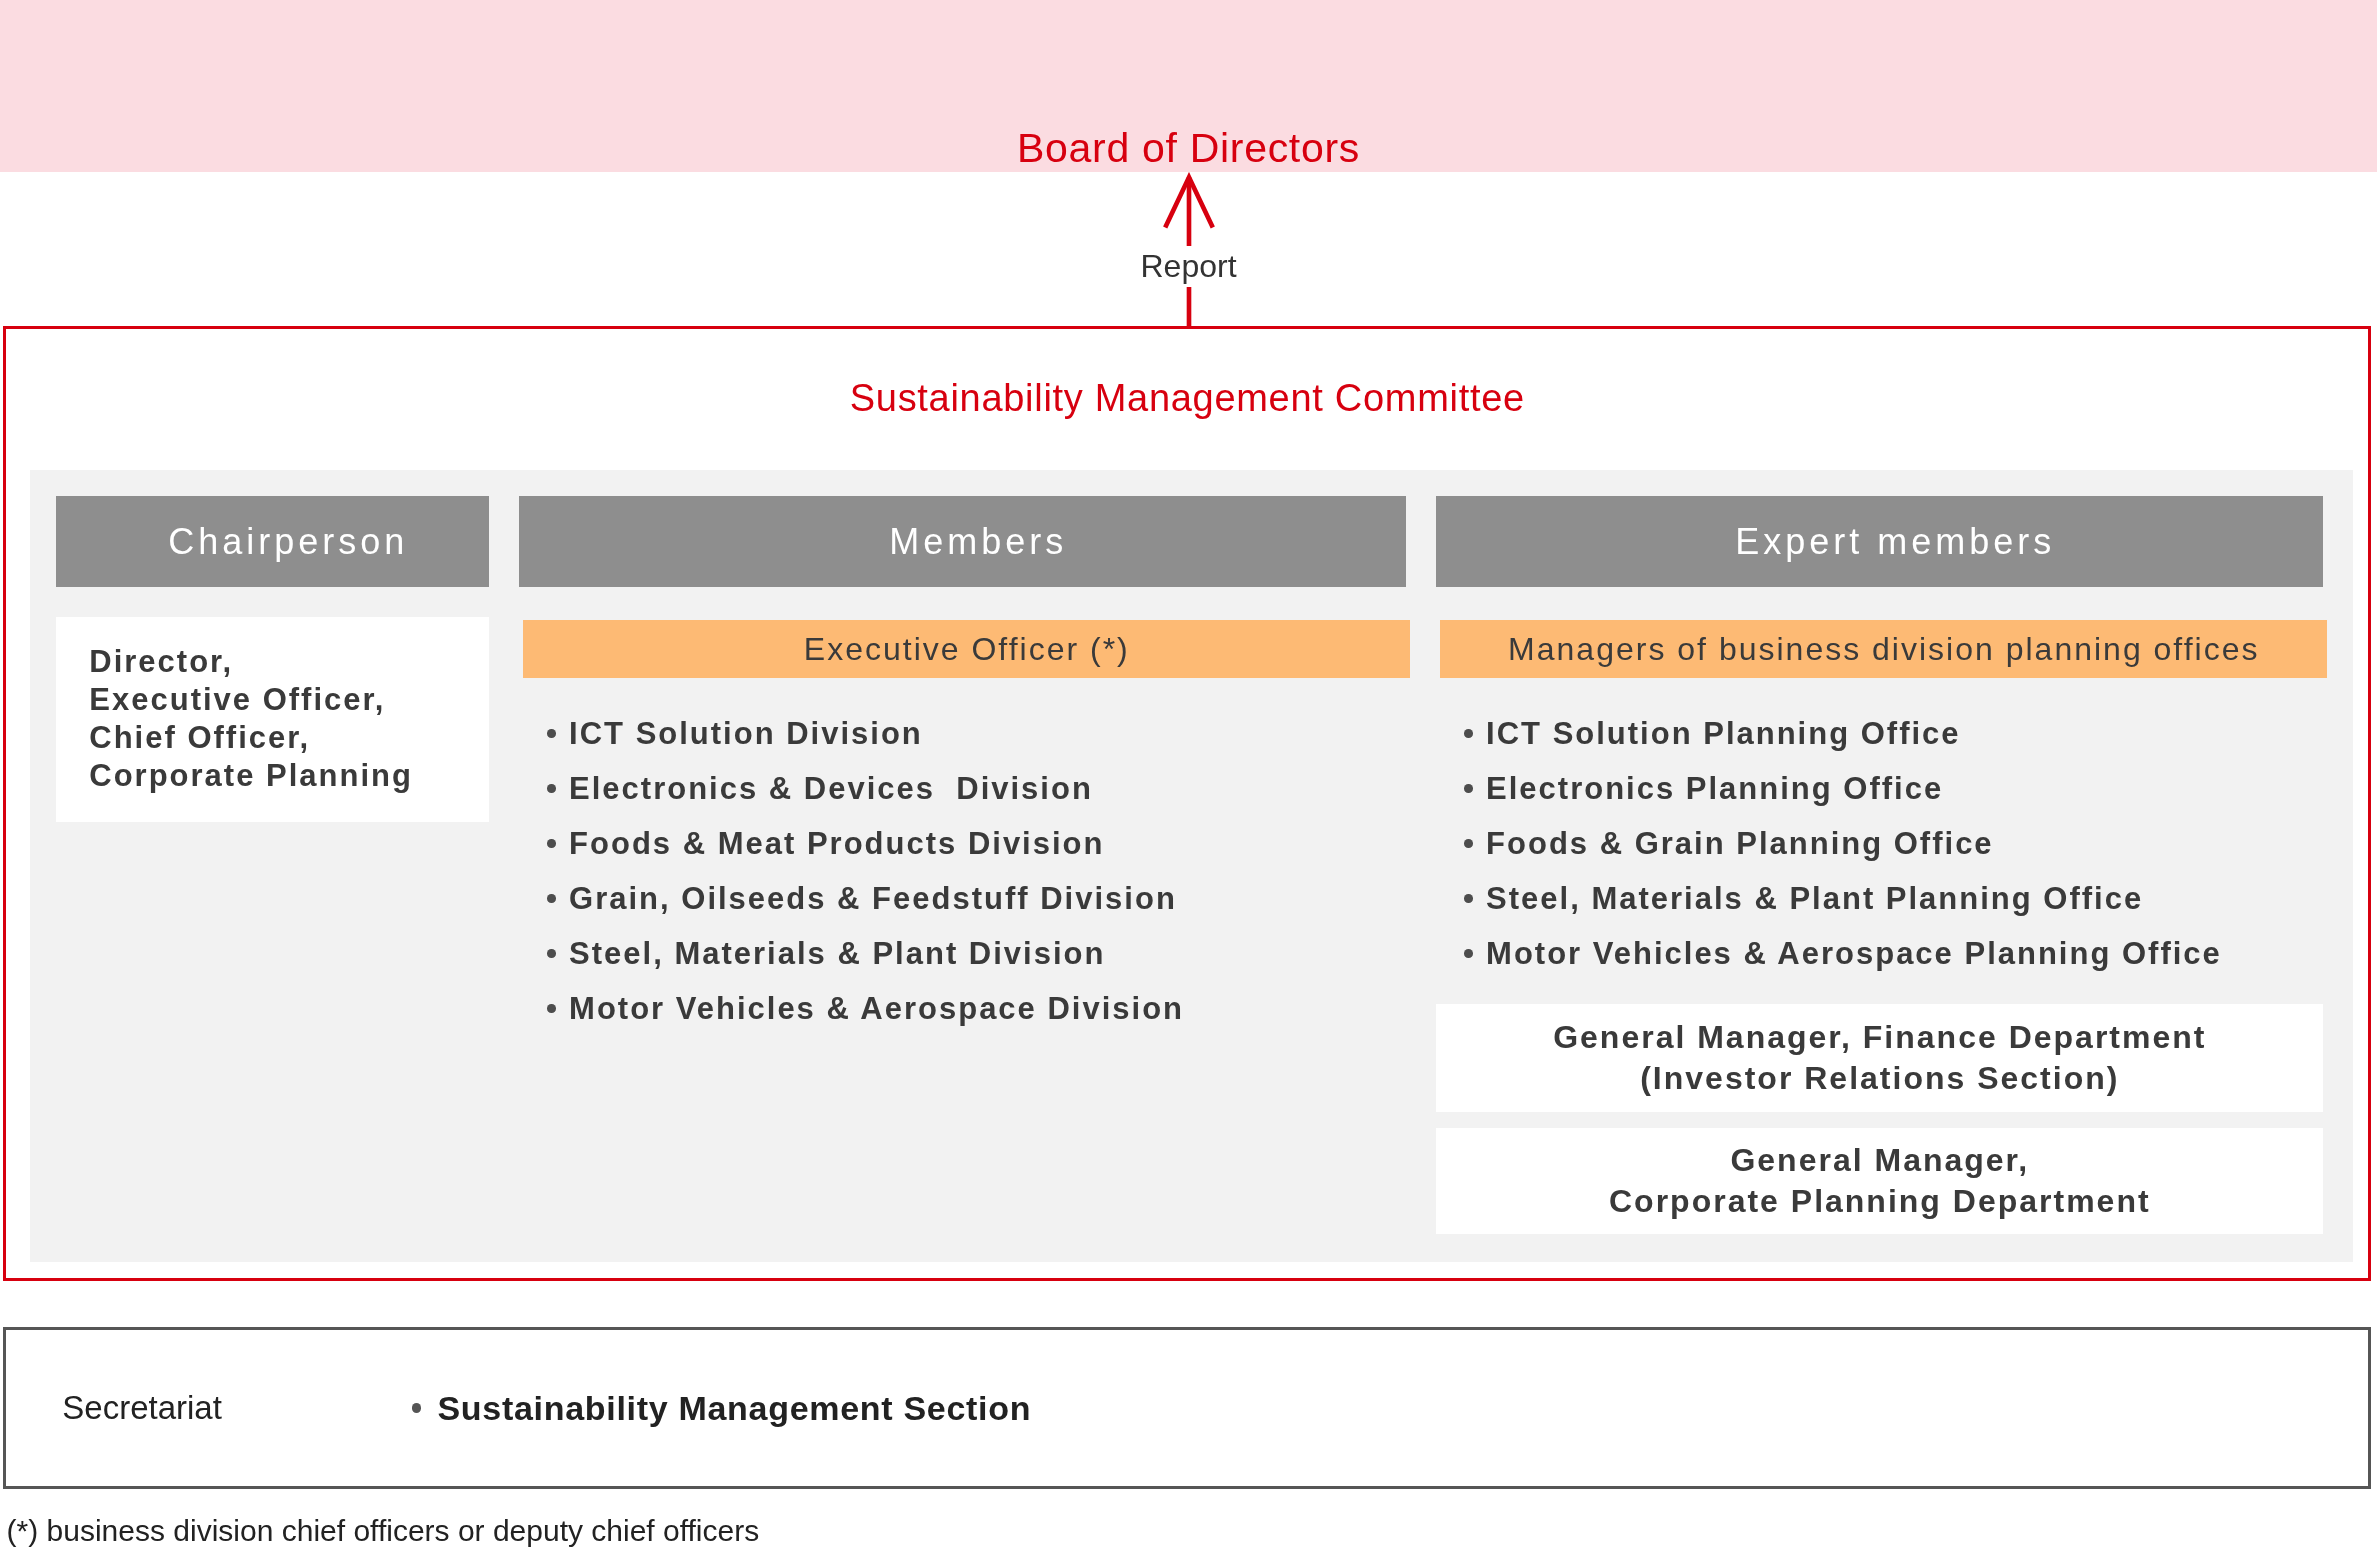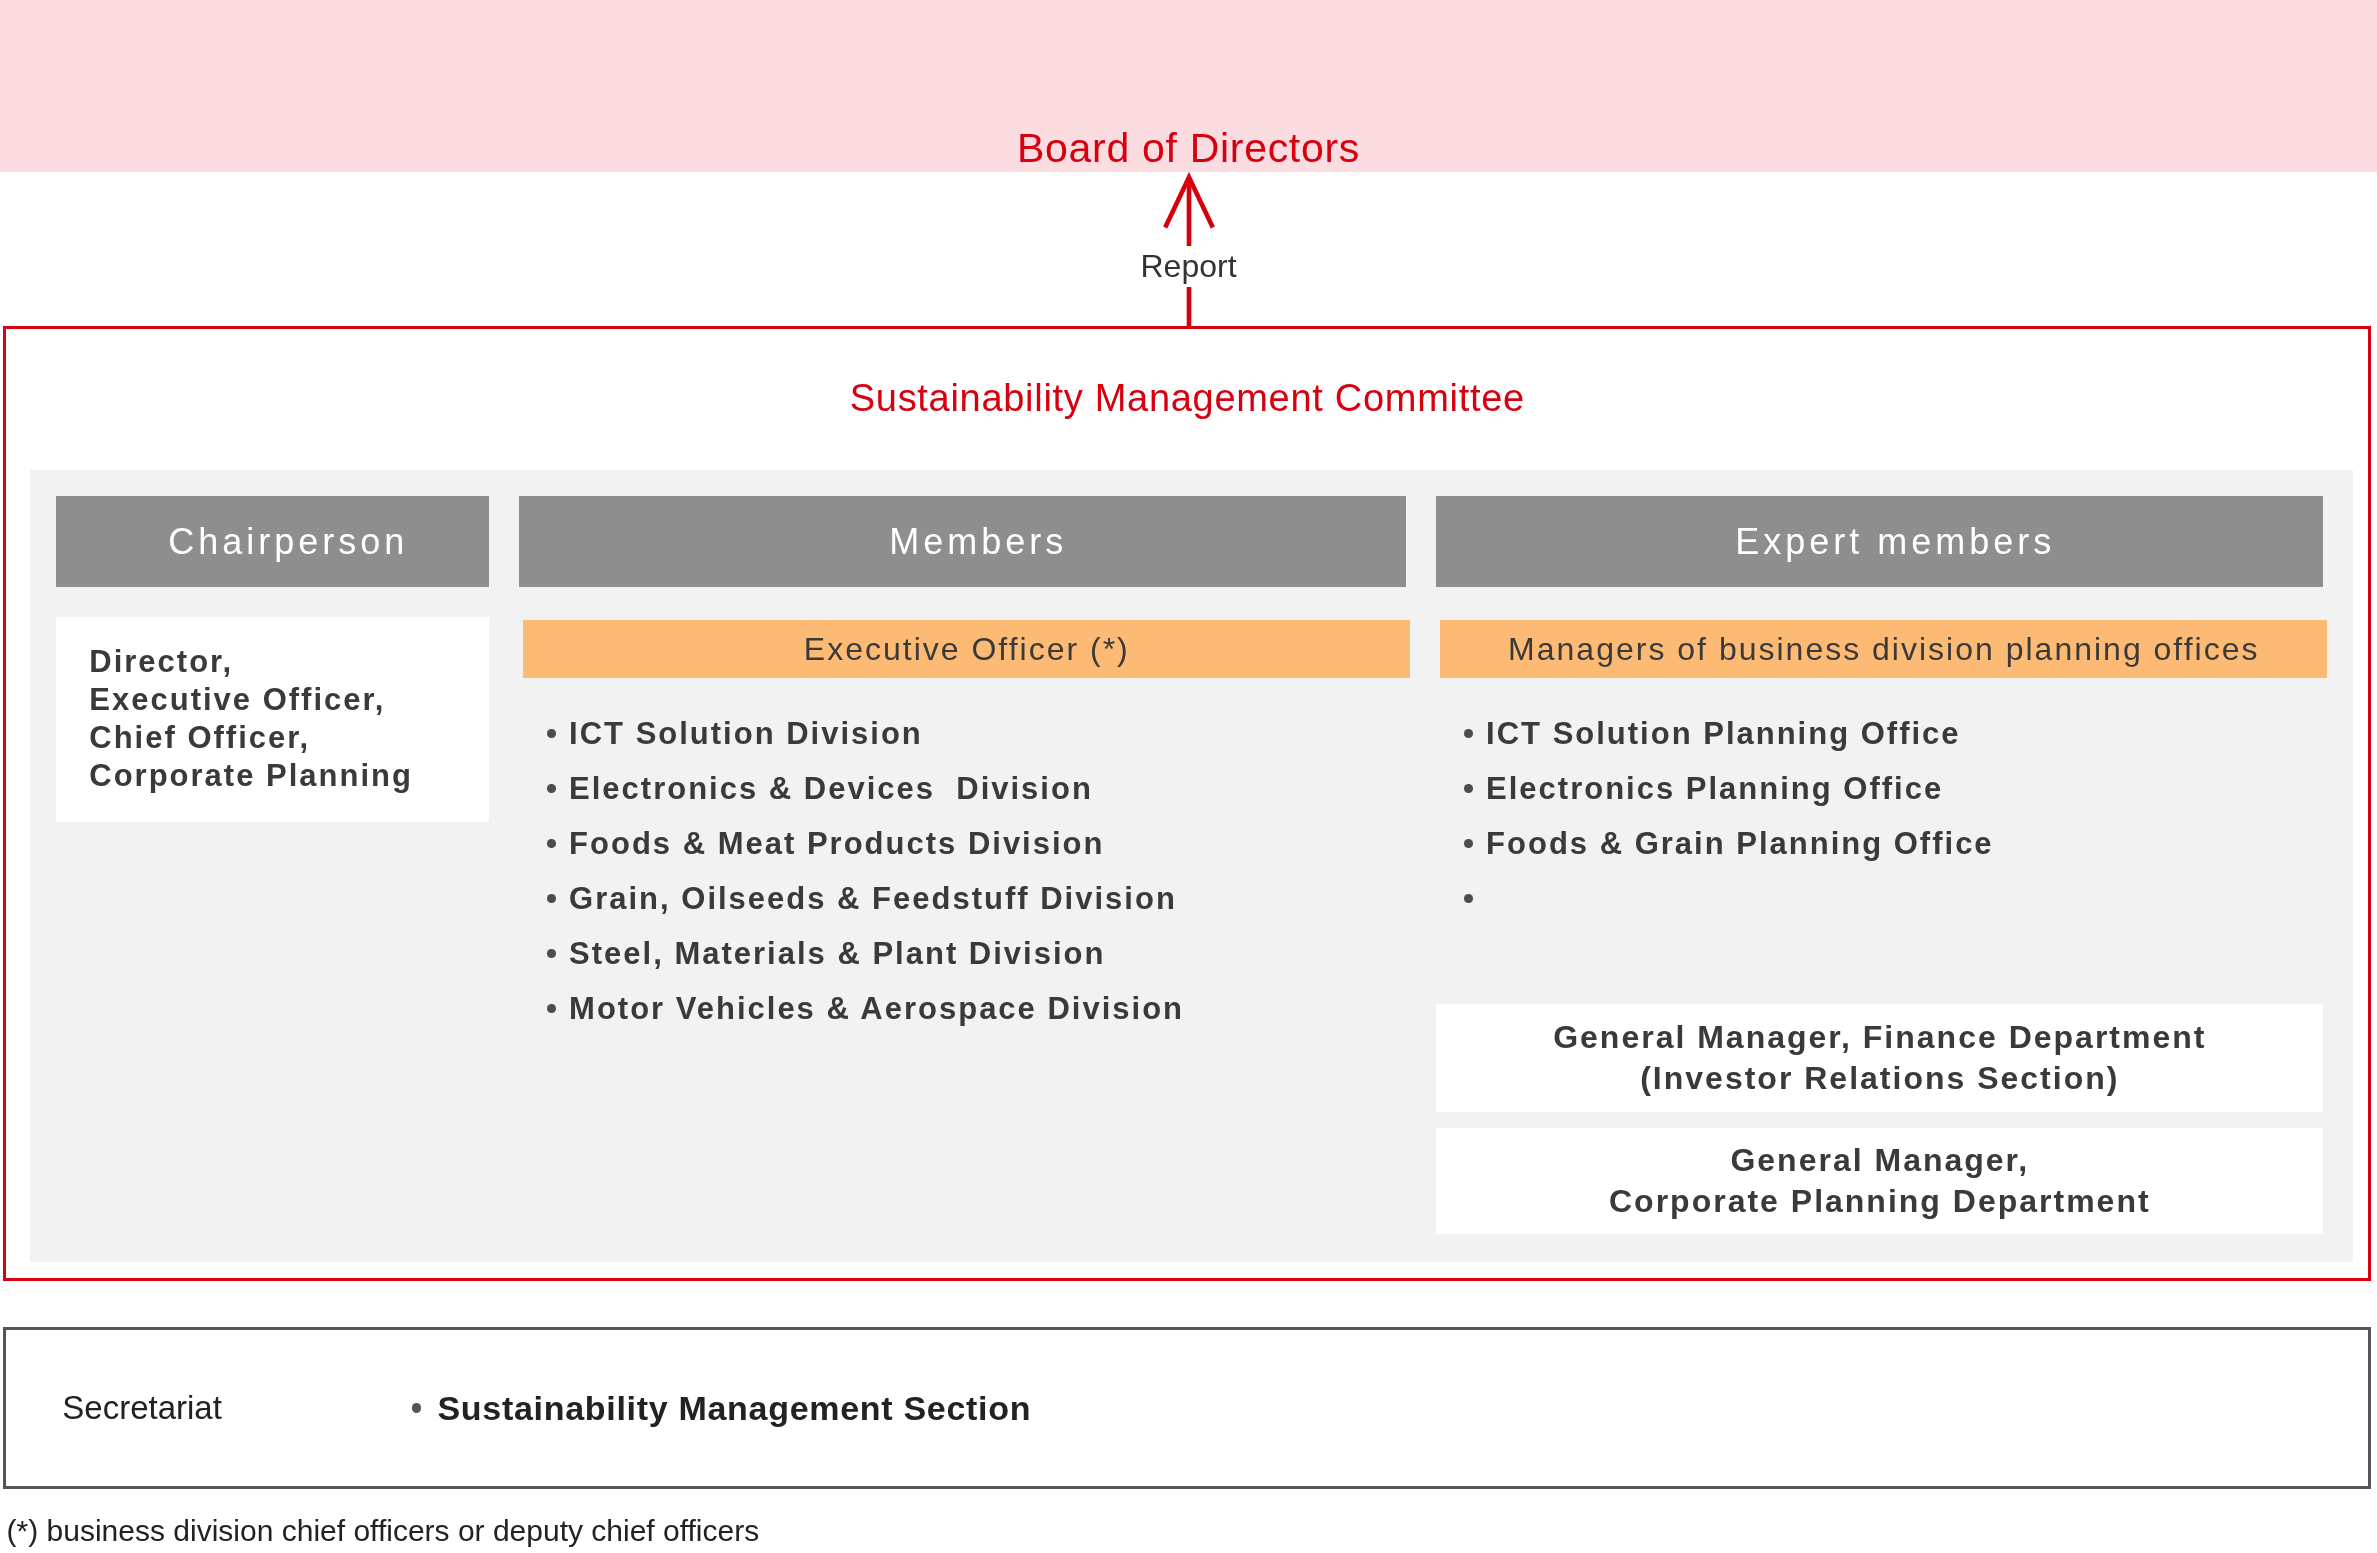--- a/index.html
+++ b/index.html
@@ -143,20 +143,25 @@
           <li>
               <span class="dot"></span>
               <span class="item-text">Electronics Planning Office</span>
             </li>
           <li>
               <span class="dot"></span>
               <span class="item-text">Foods &amp; Grain Planning Office</span>
             </li>
           <li>
               <span class="dot"></span>
+              <span class="item-text">Steel, Materials &amp; Plant Planning Office</span>
+            </li>
+          <li>
+              <span class="dot"></span>
+              <span class="item-text">Motor Vehicles &amp; Aerospace Planning Office</span>
             </li>
         </ul>
 
         <div class="extra-box extra-box-0">
           <div>General Manager, Finance Department</div>
           <div>(Investor Relations Section)</div>
         </div>
 
         <div class="extra-box extra-box-1">
           <div>General Manager,</div>

